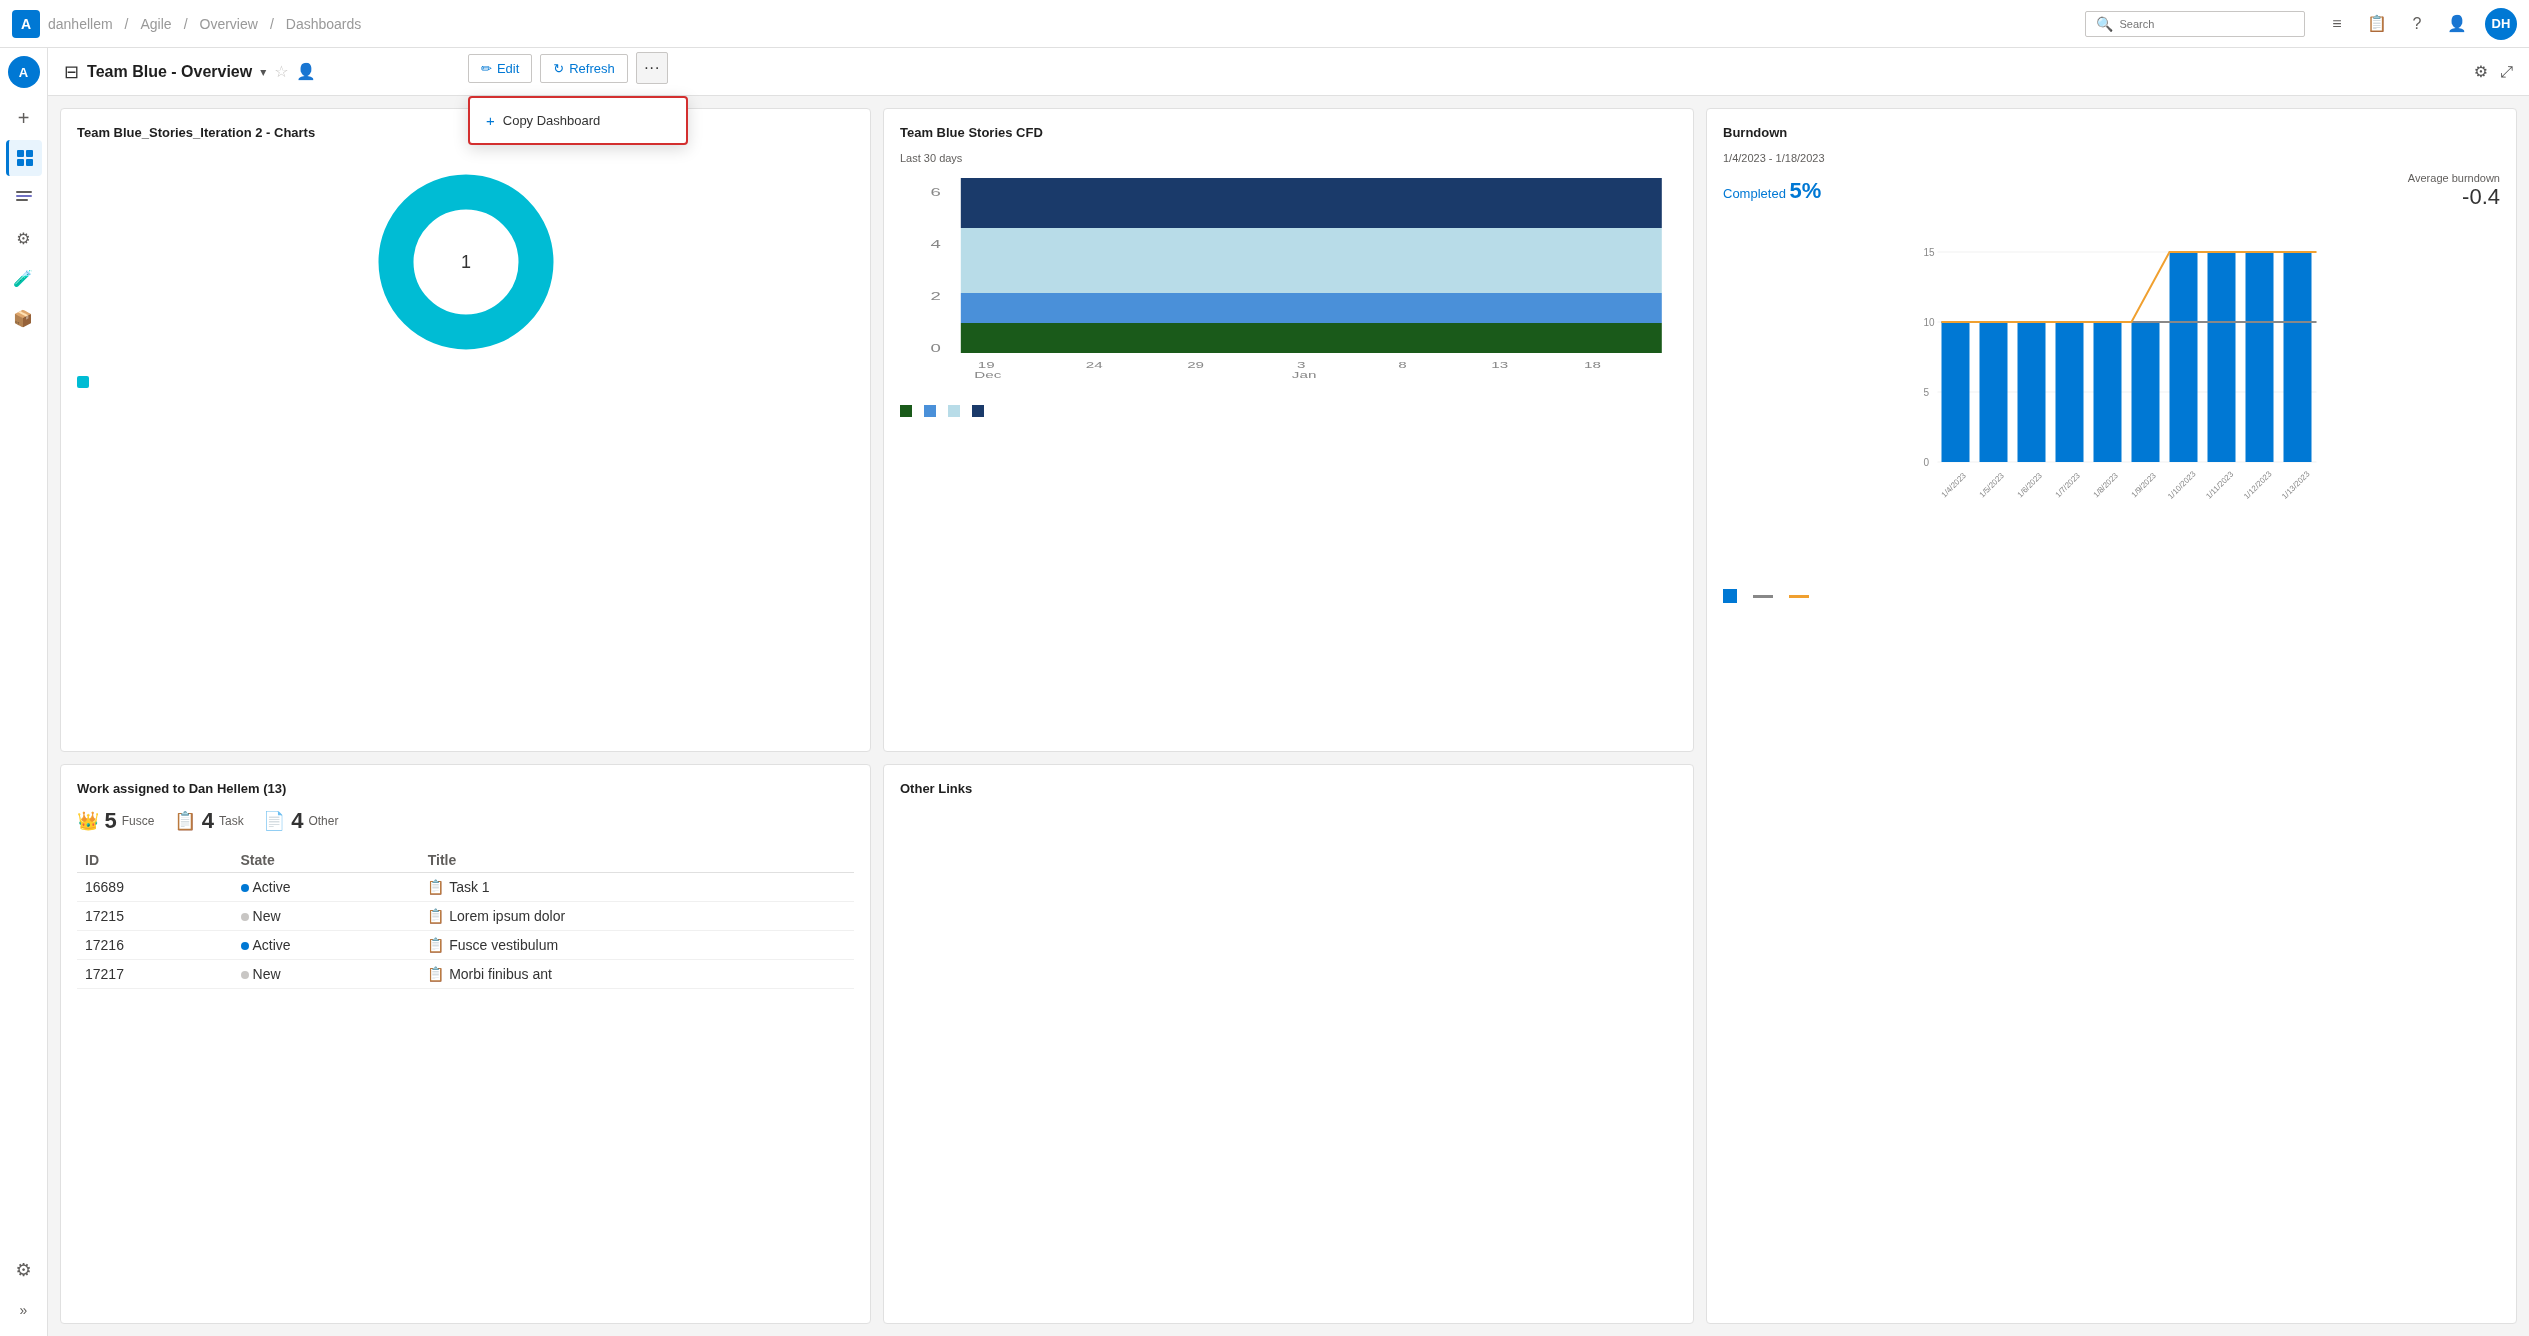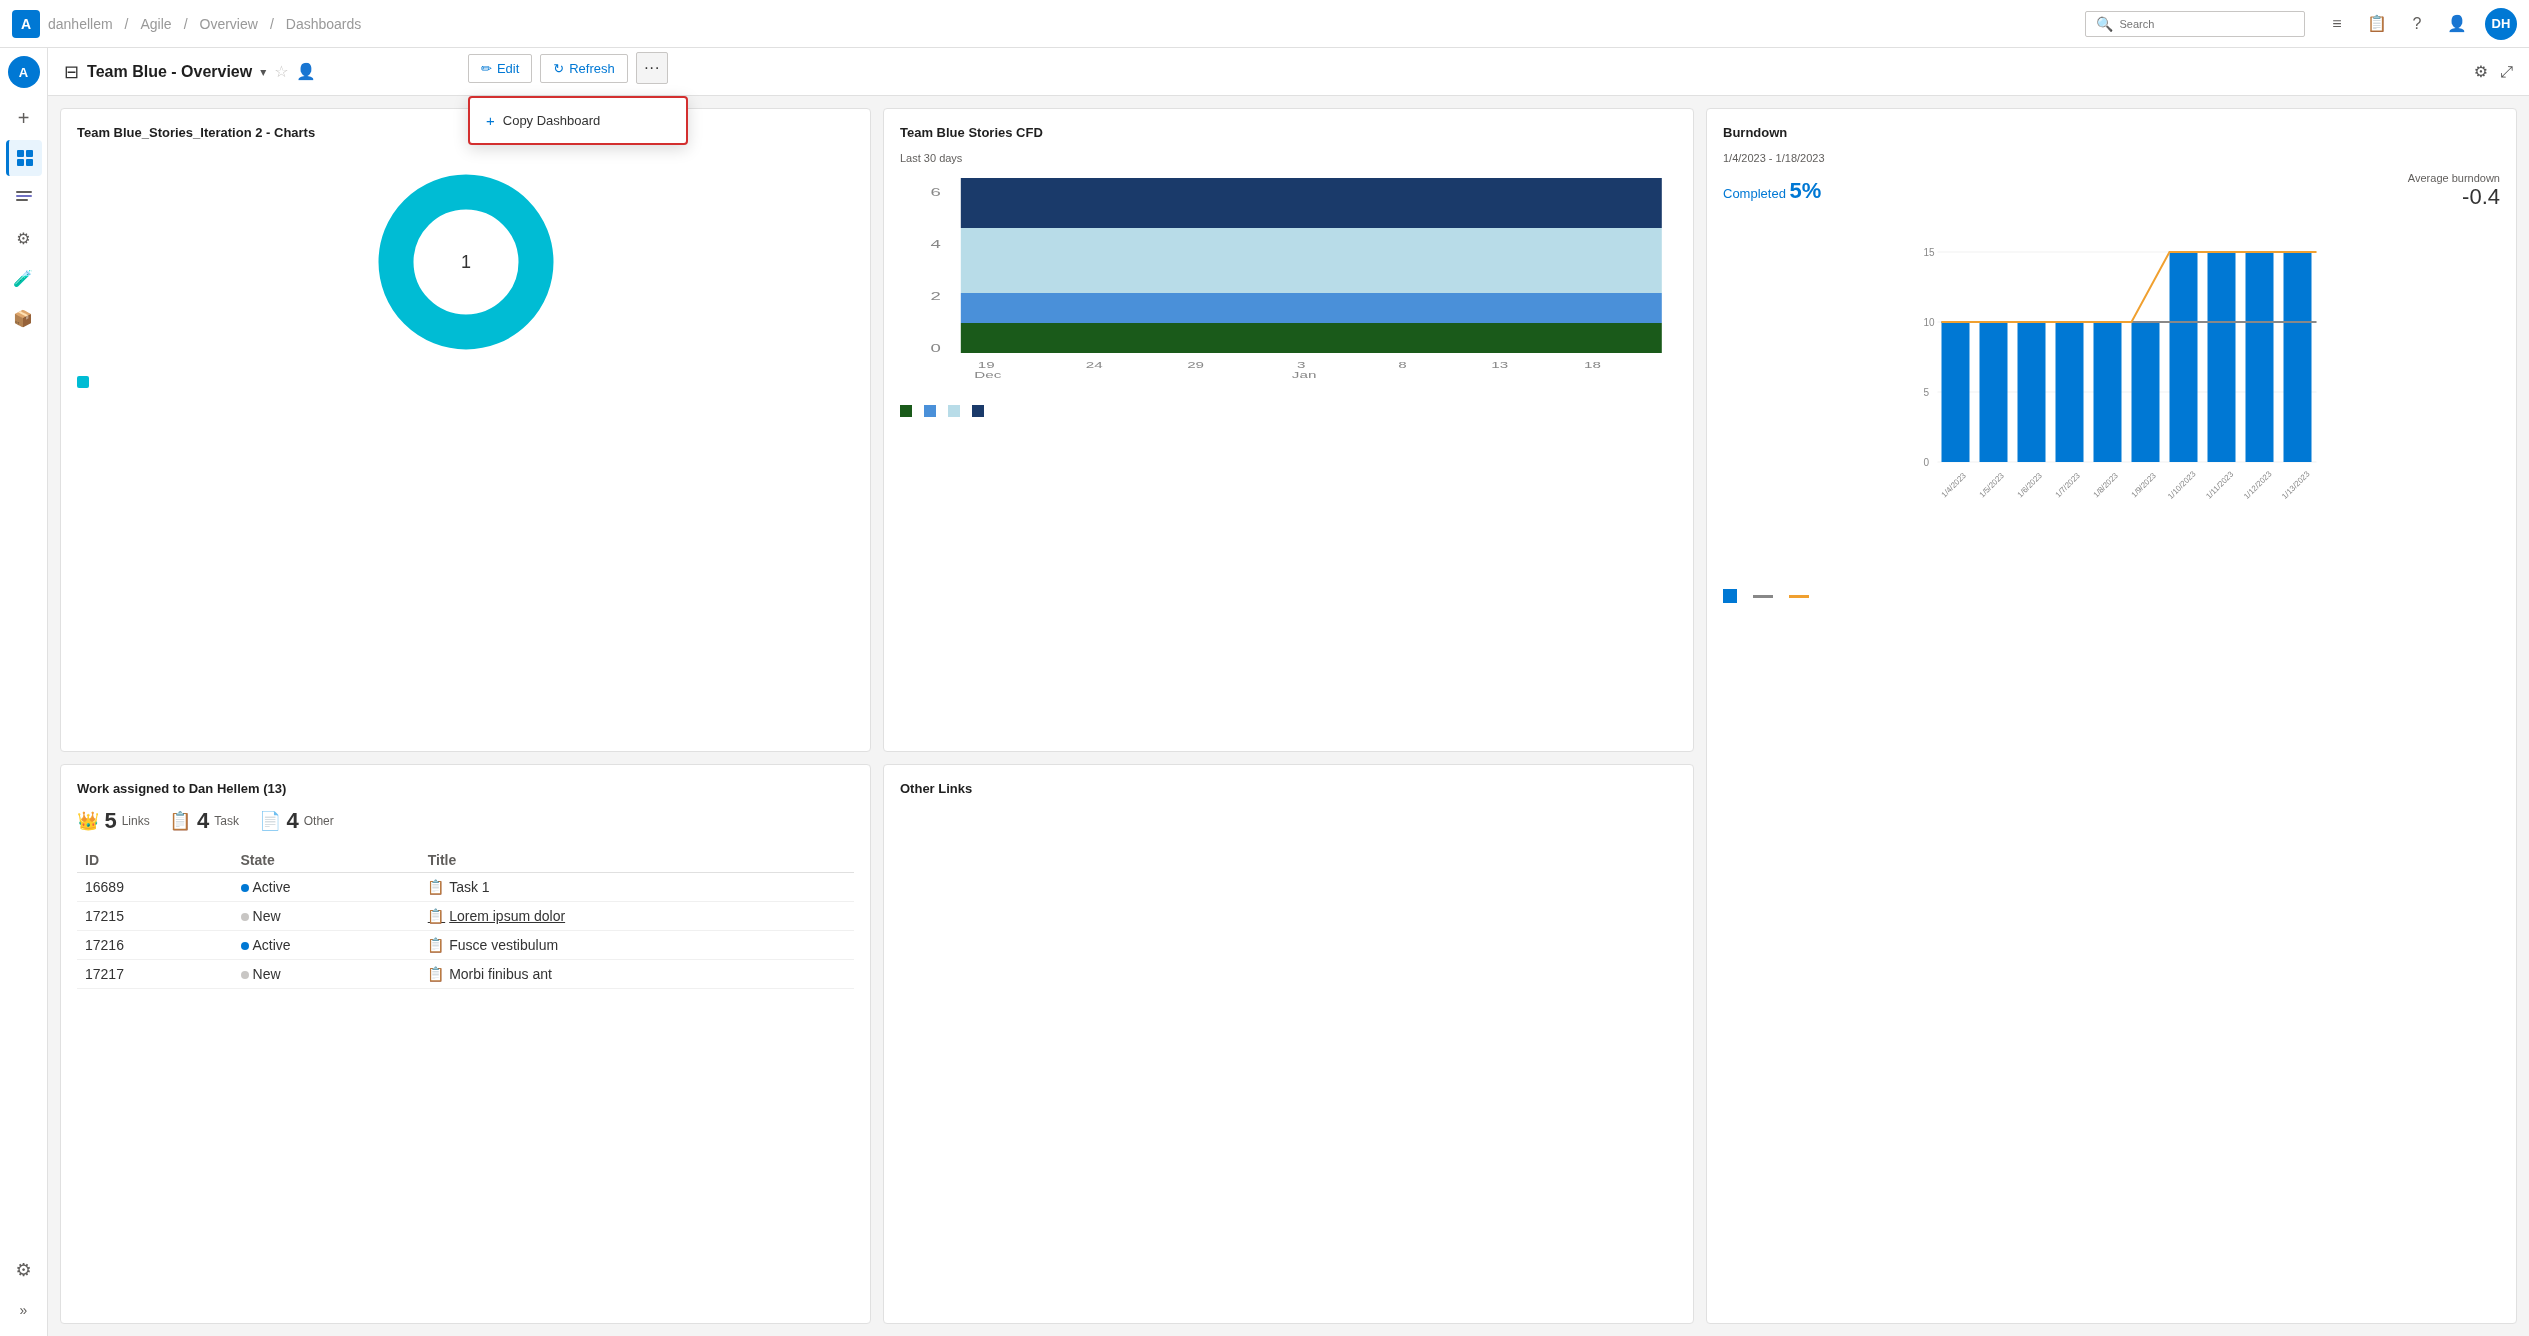--- a/index.html
+++ b/index.html
@@ -291,21 +291,21 @@
               <div style="width:12px;height:12px;background:#1a3a6a;"></div>
             </div>
     </div>
   </div>
         <div class="widget" style="grid-area: 2 / 1;">
     <div class="widget-title">Work assigned to Dan Hellem (13)</div>
     <div style="display:flex;gap:20px;margin:8px 0 14px;align-items:center;">
       <div style="display:flex;align-items:center;gap:5px;">
         <span style="font-size:18px;">👑</span>
         <span style="font-size:22px;font-weight:600;">5</span>
-        <span style="font-size:12px;color:#605e5c;">Links</span>
+        <span style="font-size:12px;color:#605e5c;">Fusce</span>
       </div>
       <div style="display:flex;align-items:center;gap:5px;">
         <span style="font-size:18px;">📋</span>
         <span style="font-size:22px;font-weight:600;">4</span>
         <span style="font-size:12px;color:#605e5c;">Task</span>
       </div>
       <div style="display:flex;align-items:center;gap:5px;">
         <span style="font-size:18px;">📄</span>
         <span style="font-size:22px;font-weight:600;">4</span>
         <span style="font-size:12px;color:#605e5c;">Other</span>
@@ -328,21 +328,21 @@
       <td style="padding:6px 8px;border-bottom:1px solid #f0f0f0;">
         <span style="margin-right:4px;">📋</span>Task 1
       </td>
     </tr>
 
     <tr>
       <td style="padding:6px 8px;border-bottom:1px solid #f0f0f0;">17215</td>
       <td style="padding:6px 8px;border-bottom:1px solid #f0f0f0;">
         <span style="display:inline-block;width:8px;height:8px;border-radius:50%;background:#c8c6c4;margin-right:4px;"></span>New
       </td>
-      <td style="padding:0 8px;border-bottom:1px solid #f0f0f0;text-decoration:underline;">
+      <td style="padding:0 8px;border-bottom:1px solid #f0f0f0;">
         <span style="margin-right:4px;">📋</span>Lorem ipsum dolor
       </td>
     </tr>
 
     <tr>
       <td style="padding:6px 8px;border-bottom:1px solid #f0f0f0;">17216</td>
       <td style="padding:6px 8px;border-bottom:1px solid #f0f0f0;">
         <span style="display:inline-block;width:8px;height:8px;border-radius:50%;background:#0078d4;margin-right:4px;"></span>Active
       </td>
       <td style="padding:6px 8px;border-bottom:1px solid #f0f0f0;">

